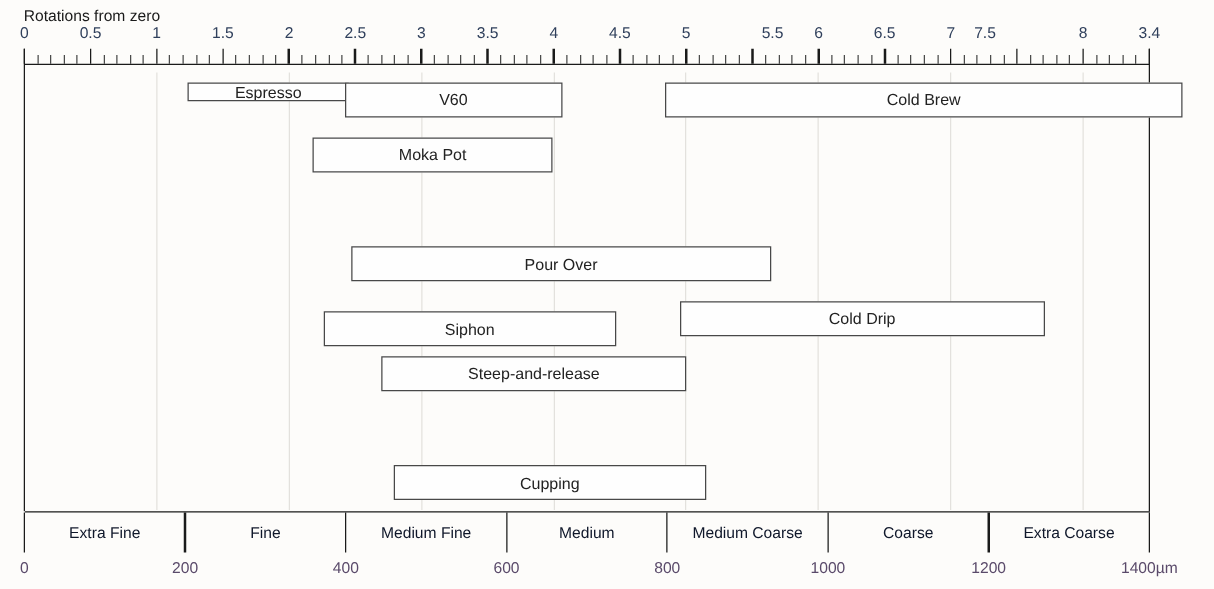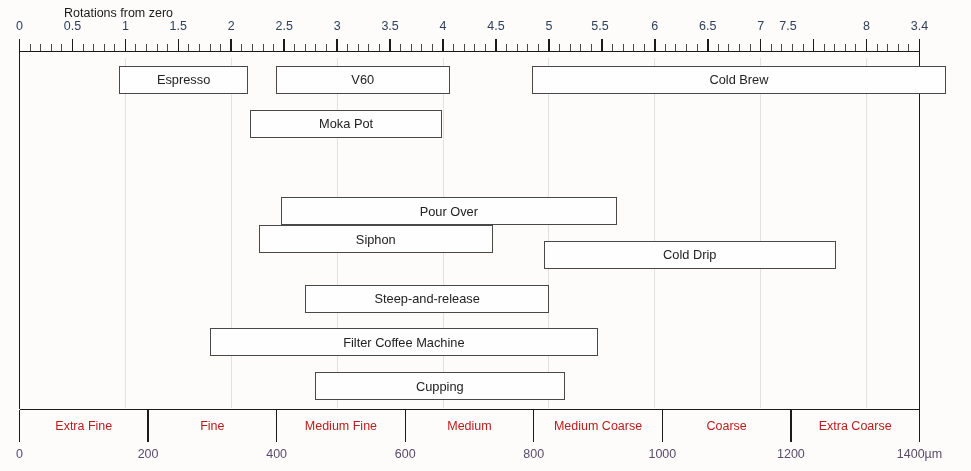--- a/index.html
+++ b/index.html
@@ -71,34 +71,34 @@
     white-space:nowrap;
     overflow:hidden;
   }
   .cat-cell{
     position:absolute;
     box-sizing:border-box;
     display:flex;
     align-items:center;
     justify-content:center;
     font-size:12.5px;
-    color:#b91c1c;
+    color:#0f172a;
     white-space:nowrap;
   }
   .cat-sep{
     position:absolute;
     width:1.4px;
     background:#1a1a1a;
   }
 </style>
 </head>
 <body>
 
 <div id="chart">
-    <div class="axis-title" style="left: 19px; top: 6px; margin-left: 45px;">Rotations from zero</div>
+    <div class="axis-title" style="left: 19px; top: 6px;">Rotations from zero</div>
     <div class="gridline" style="left: 124.882px; top: 58px; height: 350px;"></div>
     <div class="gridline" style="left: 230.765px; top: 58px; height: 350px;"></div>
     <div class="gridline" style="left: 336.647px; top: 58px; height: 350px;"></div>
     <div class="gridline" style="left: 442.529px; top: 58px; height: 350px;"></div>
     <div class="gridline" style="left: 548.412px; top: 58px; height: 350px;"></div>
     <div class="gridline" style="left: 654.294px; top: 58px; height: 350px;"></div>
     <div class="gridline" style="left: 760.176px; top: 58px; height: 350px;"></div>
     <div class="gridline" style="left: 866.059px; top: 58px; height: 350px;"></div>
     <div class="tick-major" style="left: 18.7px; top: 38.5px; height: 12px;"></div>
     <div class="tick-label" style="left: 19.5px; top: 18.5px;">0</div>
@@ -160,21 +160,21 @@
     <div class="tick-minor" style="left: 516.647px; top: 43.5px; height: 7px;"></div>
     <div class="tick-minor" style="left: 527.235px; top: 43.5px; height: 7px;"></div>
     <div class="tick-minor" style="left: 537.824px; top: 43.5px; height: 7px;"></div>
     <div class="tick-major" style="left: 548.112px; top: 38.5px; height: 12px;"></div>
     <div class="tick-label" style="left: 548.912px; top: 18.5px;">5</div>
     <div class="tick-minor" style="left: 559px; top: 43.5px; height: 7px;"></div>
     <div class="tick-minor" style="left: 569.588px; top: 43.5px; height: 7px;"></div>
     <div class="tick-minor" style="left: 580.176px; top: 43.5px; height: 7px;"></div>
     <div class="tick-minor" style="left: 590.765px; top: 43.5px; height: 7px;"></div>
     <div class="tick-major" style="left: 601.053px; top: 38.5px; height: 12px;"></div>
-    <div class="tick-label" style="left: 600px; top: 18.5px;">5.5</div>
+    <div class="tick-label" style="left: 618px; top: 18.5px;">5.5</div>
     <div class="tick-minor" style="left: 611.941px; top: 43.5px; height: 7px;"></div>
     <div class="tick-minor" style="left: 622.529px; top: 43.5px; height: 7px;"></div>
     <div class="tick-minor" style="left: 633.118px; top: 43.5px; height: 7px;"></div>
     <div class="tick-minor" style="left: 643.706px; top: 43.5px; height: 7px;"></div>
     <div class="tick-major" style="left: 653.994px; top: 38.5px; height: 12px;"></div>
     <div class="tick-label" style="left: 654.794px; top: 18.5px;">6</div>
     <div class="tick-minor" style="left: 664.882px; top: 43.5px; height: 7px;"></div>
     <div class="tick-minor" style="left: 675.471px; top: 43.5px; height: 7px;"></div>
     <div class="tick-minor" style="left: 686.059px; top: 43.5px; height: 7px;"></div>
     <div class="tick-minor" style="left: 696.647px; top: 43.5px; height: 7px;"></div>
@@ -200,29 +200,28 @@
     <div class="tick-label" style="left: 866.559px; top: 18.5px;">8</div>
     <div class="tick-minor" style="left: 876.647px; top: 43.5px; height: 7px;"></div>
     <div class="tick-minor" style="left: 887.235px; top: 43.5px; height: 7px;"></div>
     <div class="tick-minor" style="left: 897.824px; top: 43.5px; height: 7px;"></div>
     <div class="tick-minor" style="left: 908.412px; top: 43.5px; height: 7px;"></div>
     <div class="tick-major" style="left: 918.7px; top: 38.5px; height: 12px;"></div>
     <div class="tick-label" style="left: 919.5px; top: 18.5px;">3.4</div>
     <div class="axis-line" style="left: 19.5px; top: 50.5px; width: 900px; height: 1.6px;"></div>
     <div class="axis-line" style="left: 18.7px; top: 38.5px; width: 1.6px; height: 370px;"></div>
     <div class="axis-line" style="left: 918.7px; top: 38.5px; width: 1.6px; height: 370px;"></div>
-    <div class="bar" style="left: 119px; top: 65.875px; width: 129.176px; height: 28px;">Espresso</div>
+    <div class="bar" style="left: 150px; top: 65.875px; width: 129.176px; height: 15px;">Espresso</div>
     <div class="bar" style="left: 275.735px; top: 65.875px; width: 174px; height: 28px;">V60</div>
     <div class="bar" style="left: 531.971px; top: 65.875px; width: 414px; height: 28px;">Cold Brew</div>
     <div class="bar" style="left: 250.324px; top: 109.625px; width: 191.647px; height: 28px;">Moka Pot</div>
     <div class="bar" style="left: 281.029px; top: 197.125px; width: 335.647px; height: 28px;">Pour Over</div>
-    <div class="bar" style="left: 258.794px; top: 225px; width: 234px; height: 28px;">Siphon</div>
+    <div class="bar" style="left: 258.794px; top: 249px; width: 234px; height: 28px;">Siphon</div>
     <div class="bar" style="left: 543.618px; top: 240.875px; width: 292.235px; height: 28px;">Cold Drip</div>
     <div class="bar" style="left: 305.382px; top: 284.625px; width: 243.529px; height: 28px;">Steep-and-release</div>
-    <div class="bar" style="left: 210.088px; top: 328.375px; width: 387.529px; height: 28px;">Filter Coffee Machine</div>
     <div class="bar" style="left: 314.912px; top: 372.125px; width: 249.882px; height: 28px;">Cupping</div>
     <div class="axis-line" style="left: 19.5px; top: 408.5px; width: 900px; height: 1.6px;"></div>
     <div class="cat-sep" style="left: 18.8px; top: 409.5px; height: 32px;"></div>
     <div class="cat-cell" style="left: 19.5px; top: 409.5px; width: 128.571px; height: 32px;">Extra Fine</div>
     <div class="cat-sep" style="left: 147.371px; top: 409.5px; height: 32px;"></div>
     <div class="cat-cell" style="left: 148.071px; top: 409.5px; width: 128.571px; height: 32px;">Fine</div>
     <div class="cat-sep" style="left: 275.943px; top: 409.5px; height: 32px;"></div>
     <div class="cat-cell" style="left: 276.643px; top: 409.5px; width: 128.571px; height: 32px;">Medium Fine</div>
     <div class="cat-sep" style="left: 404.514px; top: 409.5px; height: 32px;"></div>
     <div class="cat-cell" style="left: 405.214px; top: 409.5px; width: 128.571px; height: 32px;">Medium</div>

